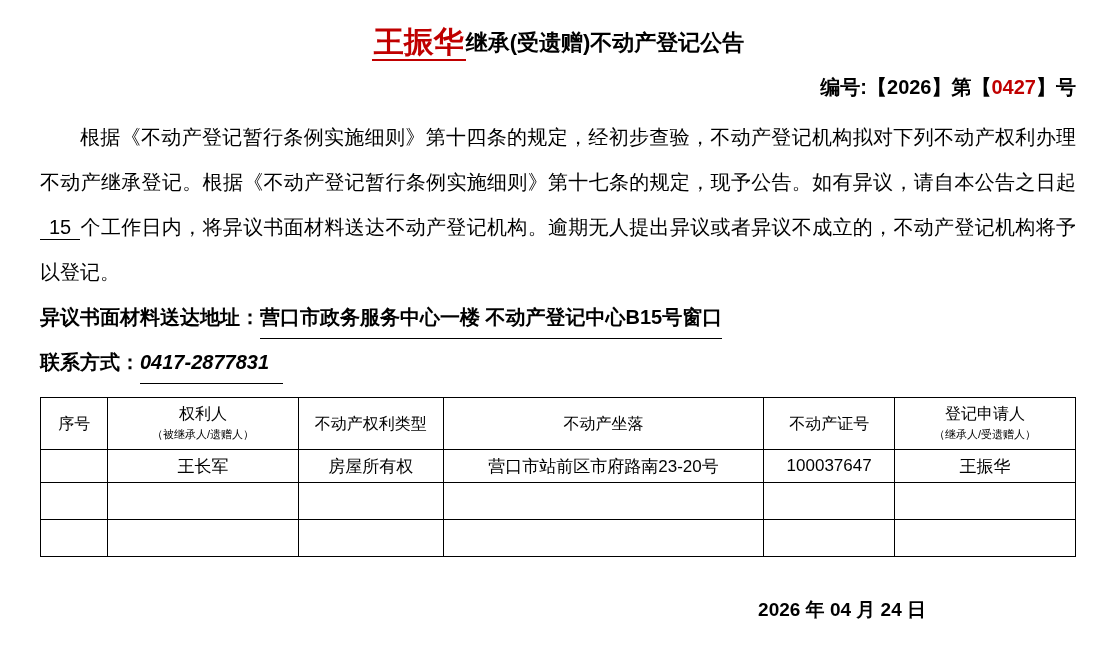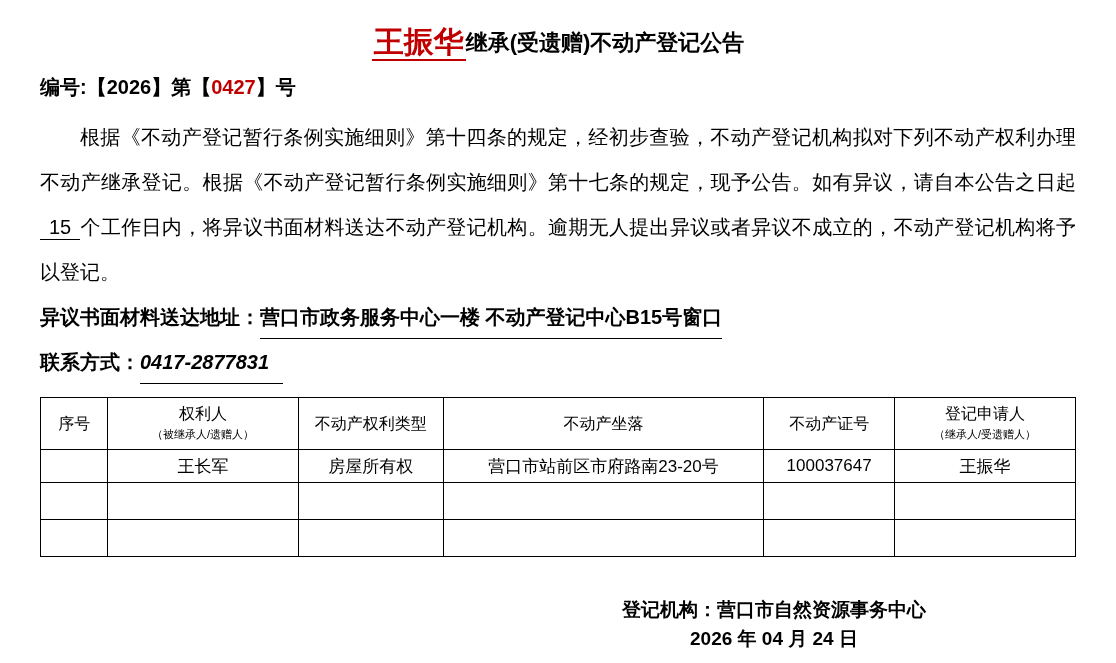--- a/index.html
+++ b/index.html
@@ -31,21 +31,21 @@
     padding: 0 2px 1px 2px;
   }
   .title-rest {
     color: #000000;
     font-size: 22px;
     font-weight: 700;
     vertical-align: 2px;
   }
   
   .doc-no {
-    text-align: left;
+    text-align: right;
     font-size: 20px;
     font-weight: 700;
     line-height: 40px;
     margin: 4px 0 0 0;
   }
   .doc-no .num { color: #c00000; }
   
   .body-para {
     font-size: 20px;
     line-height: 45px;
@@ -199,17 +199,16 @@
         <td></td>
         <td></td>
         <td></td>
         <td></td>
         <td></td>
       </tr>
     </tbody>
   </table>
 
   <div class="footer-block">
-    <div>登记机构：营口市自然资源事务中心</div>
     <div>2026 年 04 月 24 日</div>
   </div>
 
 </div>
 
 </body></html>

